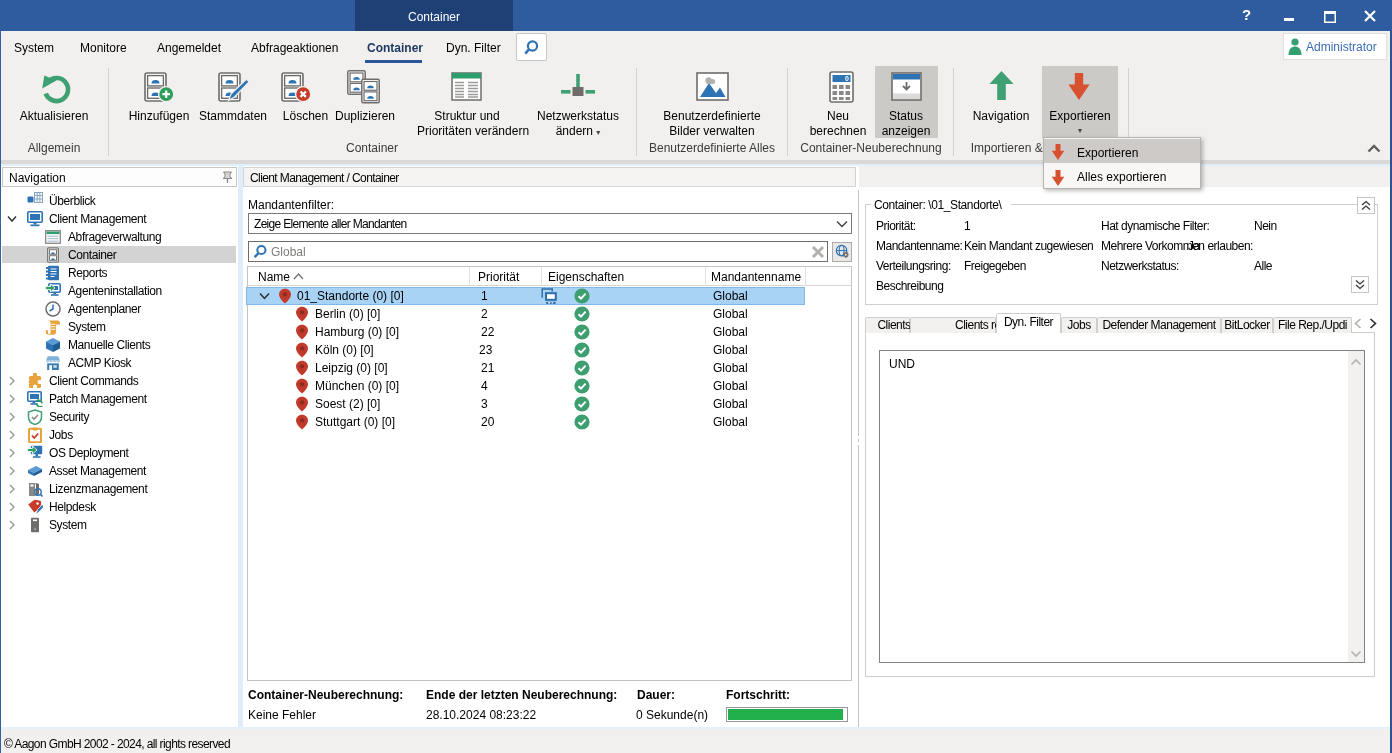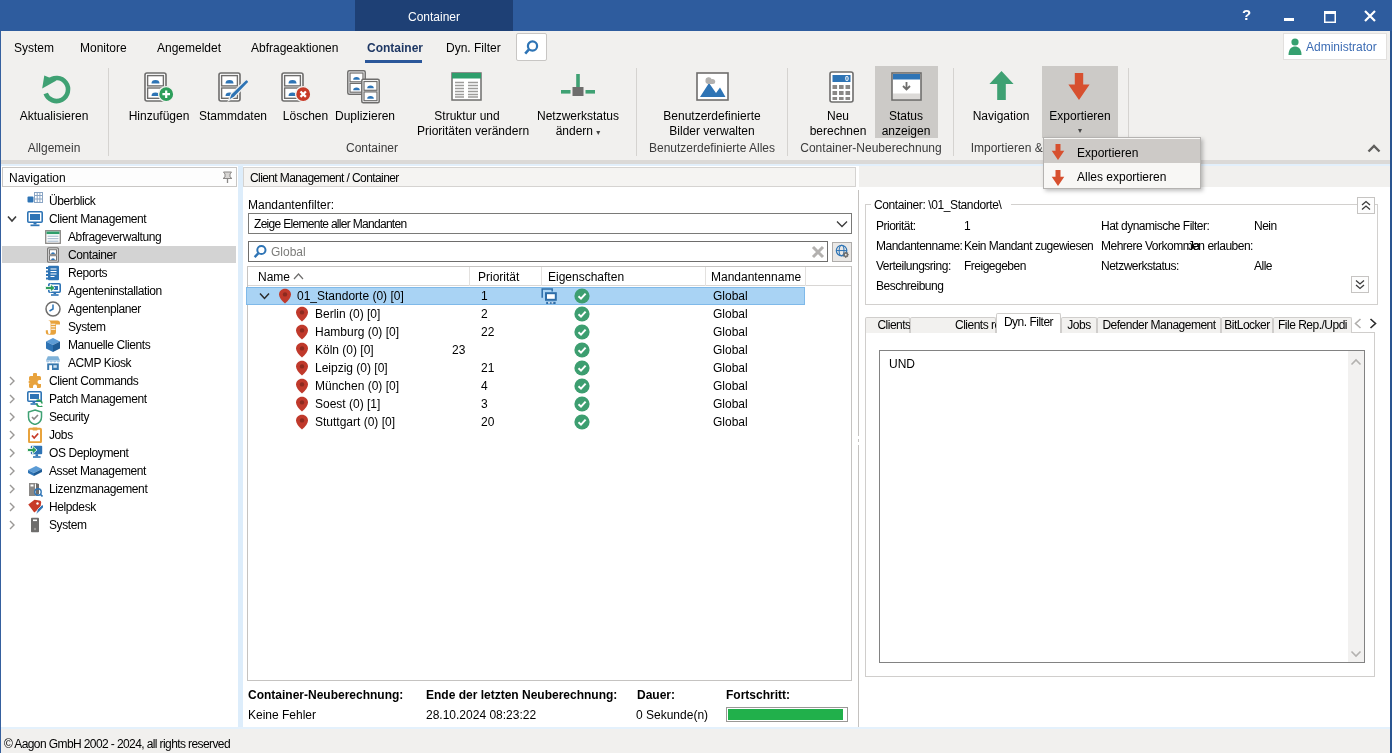--- a/index.html
+++ b/index.html
@@ -488,21 +488,21 @@
 <svg class="a" style="left:574px;top:324px" width="16" height="16" viewBox="0 0 16 16">
       <circle cx="8" cy="8" r="7.6" fill="#3d9e70"></circle>
       <path d="M4.5 8.2 L7 10.6 L11.6 5.6" fill="none" stroke="#fff" stroke-width="2"></path>
     </svg>
 <div class="t" style="left:713px;top:325px">Global</div>
 <svg class="a" style="left:295px;top:342px" width="14" height="16" viewBox="0 0 14 16">
       <path d="M7 0.8 C10.4 0.8 13 3.4 13 6.6 C13 9.3 10.5 12.6 7 15.6 C3.5 12.6 1 9.3 1 6.6 C1 3.4 3.6 0.8 7 0.8 Z" fill="#c0392b"></path>
       <circle cx="7" cy="6.4" r="2.2" fill="#8d2a1f"></circle>
     </svg>
 <div class="t" style="left:315px;top:343px">Köln (0) [0]</div>
-<div class="t" style="left:452px;top:343px">23</div>
+<div class="t" style="left:479px;top:343px">23</div>
 <svg class="a" style="left:574px;top:342px" width="16" height="16" viewBox="0 0 16 16">
       <circle cx="8" cy="8" r="7.6" fill="#3d9e70"></circle>
       <path d="M4.5 8.2 L7 10.6 L11.6 5.6" fill="none" stroke="#fff" stroke-width="2"></path>
     </svg>
 <div class="t" style="left:713px;top:343px">Global</div>
 <svg class="a" style="left:295px;top:360px" width="14" height="16" viewBox="0 0 14 16">
       <path d="M7 0.8 C10.4 0.8 13 3.4 13 6.6 C13 9.3 10.5 12.6 7 15.6 C3.5 12.6 1 9.3 1 6.6 C1 3.4 3.6 0.8 7 0.8 Z" fill="#c0392b"></path>
       <circle cx="7" cy="6.4" r="2.2" fill="#8d2a1f"></circle>
     </svg>
 <div class="t" style="left:315px;top:361px">Leipzig (0) [0]</div>
@@ -520,21 +520,21 @@
 <div class="t" style="left:481px;top:379px">4</div>
 <svg class="a" style="left:574px;top:378px" width="16" height="16" viewBox="0 0 16 16">
       <circle cx="8" cy="8" r="7.6" fill="#3d9e70"></circle>
       <path d="M4.5 8.2 L7 10.6 L11.6 5.6" fill="none" stroke="#fff" stroke-width="2"></path>
     </svg>
 <div class="t" style="left:713px;top:379px">Global</div>
 <svg class="a" style="left:295px;top:396px" width="14" height="16" viewBox="0 0 14 16">
       <path d="M7 0.8 C10.4 0.8 13 3.4 13 6.6 C13 9.3 10.5 12.6 7 15.6 C3.5 12.6 1 9.3 1 6.6 C1 3.4 3.6 0.8 7 0.8 Z" fill="#c0392b"></path>
       <circle cx="7" cy="6.4" r="2.2" fill="#8d2a1f"></circle>
     </svg>
-<div class="t" style="left:315px;top:397px">Soest (0) [1]</div>
+<div class="t" style="left:315px;top:397px">Soest (2) [0]</div>
 <div class="t" style="left:481px;top:397px">3</div>
 <svg class="a" style="left:574px;top:396px" width="16" height="16" viewBox="0 0 16 16">
       <circle cx="8" cy="8" r="7.6" fill="#3d9e70"></circle>
       <path d="M4.5 8.2 L7 10.6 L11.6 5.6" fill="none" stroke="#fff" stroke-width="2"></path>
     </svg>
 <div class="t" style="left:713px;top:397px">Global</div>
 <svg class="a" style="left:295px;top:414px" width="14" height="16" viewBox="0 0 14 16">
       <path d="M7 0.8 C10.4 0.8 13 3.4 13 6.6 C13 9.3 10.5 12.6 7 15.6 C3.5 12.6 1 9.3 1 6.6 C1 3.4 3.6 0.8 7 0.8 Z" fill="#c0392b"></path>
       <circle cx="7" cy="6.4" r="2.2" fill="#8d2a1f"></circle>
     </svg>

